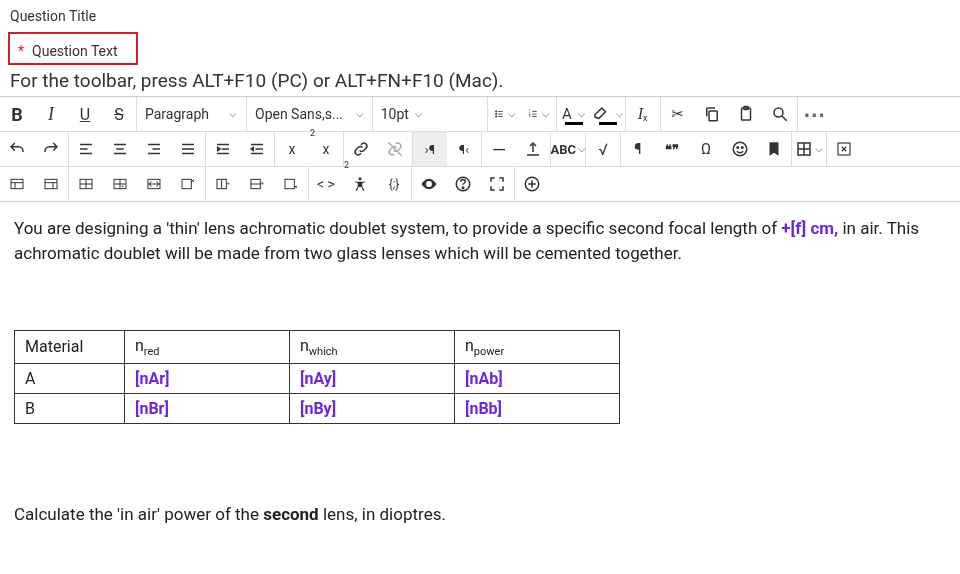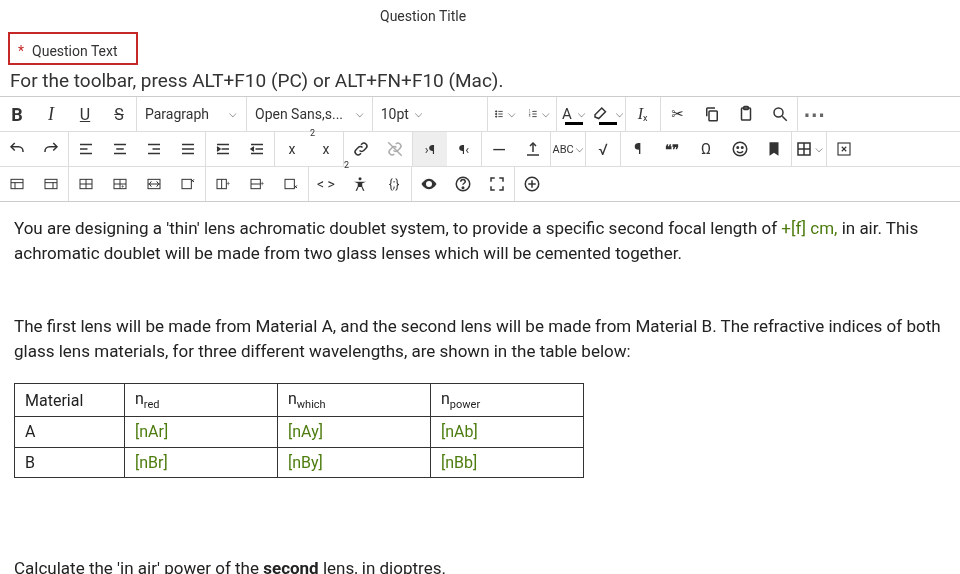--- a/index.html
+++ b/index.html
@@ -12,21 +12,20 @@
   font-size: 13px;
   color: #333;
   background: #fff;
   width: 960px;
 }
 .top-row {
   display: flex;
   align-items: center;
   padding: 8px 10px 6px 10px;
   gap: 12px;
-  flex-direction: column;
 }
 .field-label {
   font-size: 14px;
   width: 200px;
 }
 .title-input {
   border: 1px solid #ccc;
   padding: 6px 8px;
   font-size: 13px;
   width: 180px;
@@ -130,37 +129,37 @@
 .editor-content {
   padding: 14px 14px;
   font-size: 17px;
   line-height: 1.45;
   color: #222;
 }
 .editor-content p {
   margin-bottom: 12px;
 }
 .placeholder-var {
-  color: #4d7c0f;
-  font-weight: normal;
+  color: #6d28d9;
+  font-weight: bold;
   text-align: center;
 }
 table.data-table {
   border-collapse: collapse;
-  margin: 20px 0 28px 0;
+  margin: 28px 0 28px 0;
 }
 table.data-table th, table.data-table td {
   border: 1px solid #333;
   padding: 3px 10px;
   text-align: left;
   font-size: 16px;
   font-weight: normal;
 }
 table.data-table th:first-child, table.data-table td:first-child { width: 110px; }
-table.data-table th, table.data-table td { width: 153px; }
+table.data-table th, table.data-table td { width: 165px; }
 .sub-n {font-size: 11px; vertical-align: sub;}
 .spacer-big { height: 50px; }
 .more-dots {
   font-size: 22px;
   font-weight: bold;
   letter-spacing: 1px;
   color: #666;
 }
 .ficon { font-size: 15px; }
 </style>
@@ -375,21 +374,21 @@
       <div class="tbtn">
           <svg viewBox="0 0 24 24" fill="none" stroke="currentColor" stroke-width="2">
             <path d="M12 4v12"></path>
             <path d="M8 8l4-4 4 4"></path>
             <line x1="4" y1="20" x2="20" y2="20"></line>
           </svg>
         </div>
     </div>
     <div class="group">
       <div class="tbtn">
-          <span style="font-size:11px;">ABC</span>
+          <span style="font-size:13px;font-weight:bold;">ABC</span>
           <span class="caret" style="margin-left:2px;">⌵</span>
         </div>
     </div>
     <div class="group">
       <div class="tbtn">
           <span style="font-size:16px;">√</span>
         </div>
     </div>
     <div class="group">
       <div class="tbtn">
@@ -552,21 +551,20 @@
         </div>
     </div>
   </div>
 </div>
 
 <div class="editor-content">
   <p>
     <span>You are designing a 'thin' lens achromatic doublet system, to provide a specific second focal length of </span><span class="placeholder-var">+[f] cm,</span><span> in air. This achromatic doublet will be made from two glass lenses which will be cemented together.</span>
   </p>
   <p>&nbsp;</p>
-  <p>The first lens will be made from Material A, and the second lens will be made from Material B. The refractive indices of both glass lens materials, for three different wavelengths, are shown in the table below:</p>
 
   <table class="data-table">
     <tbody>
         <tr>
       <th>Material</th>
       <th><span>n</span><span class="sub-n">red</span></th>
       <th><span>n</span><span class="sub-n">which</span></th>
       <th><span>n</span><span class="sub-n">power</span></th>
     </tr>
     <tr>

